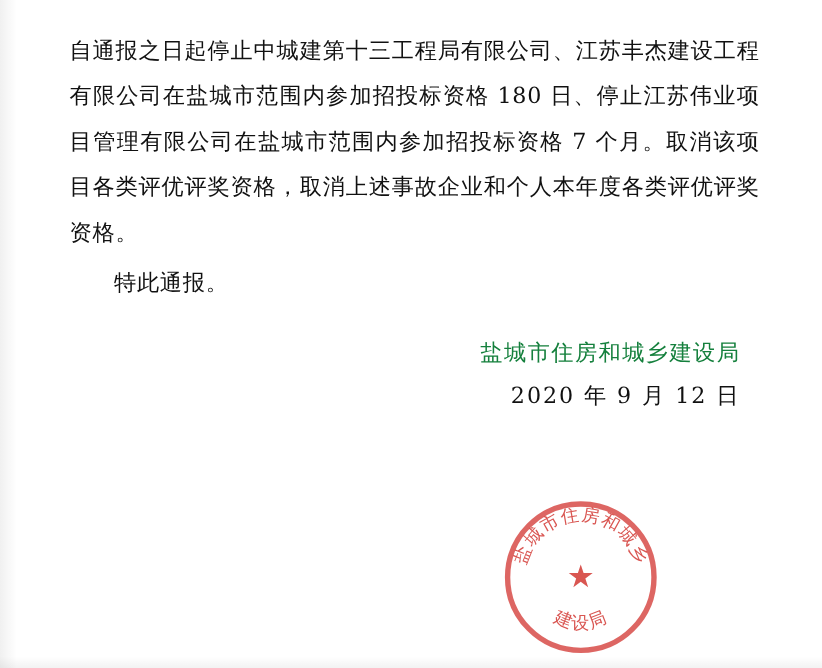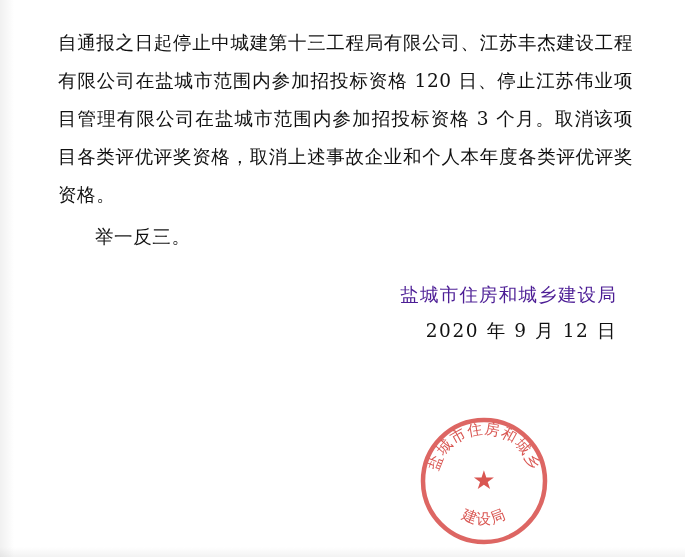--- a/index.html
+++ b/index.html
@@ -48,21 +48,21 @@
     margin-top: 22px;
     text-align: right;
     padding-right: 16px;
     position: relative;
     z-index: 2;
   }
   .sign-line {
     font-size: 18.5px;
     line-height: 34px;
     letter-spacing: 1.2px;
-    color: #4c1d95;
+    color: #15803d;
   }
   .sign-date {
     font-size: 18.5px;
     line-height: 34px;
     letter-spacing: 1.6px;
     color: #111;
     margin-top: 2px;
   }
   
   .seal {
@@ -101,22 +101,22 @@
 </style>
 </head>
 <body>
 
 <div class="page">
 
   <div class="edge-shadow-left"></div>
   <div class="edge-shadow-bottom"></div>
 
   <div class="doc-body">
-    <p class="para">自通报之日起停止中城建第十三工程局有限公司、江苏丰杰建设工程有限公司在盐城市范围内参加招投标资格 120 日、停止江苏伟业项目管理有限公司在盐城市范围内参加招投标资格 3 个月。取消该项目各类评优评奖资格，取消上述事故企业和个人本年度各类评优评奖资格。</p>
-    <p class="para para-indent p3">举一反三。</p>
+    <p class="para">自通报之日起停止中城建第十三工程局有限公司、江苏丰杰建设工程有限公司在盐城市范围内参加招投标资格 180 日、停止江苏伟业项目管理有限公司在盐城市范围内参加招投标资格 7 个月。取消该项目各类评优评奖资格，取消上述事故企业和个人本年度各类评优评奖资格。</p>
+    <p class="para para-indent p3">特此通报。</p>
   </div>
 
   <div class="signature-block">
     <div class="sign-line">盐城市住房和城乡建设局</div>
     <div class="sign-date">2020 年 9 月 12 日</div>
   </div>
 
   <div class="seal">
     <svg width="132" height="132" viewBox="0 0 132 132" xmlns="http://www.w3.org/2000/svg">
       <circle cx="66" cy="66" r="61" fill="none" stroke="#d1312c" stroke-width="4.5" opacity="0.9"></circle>

